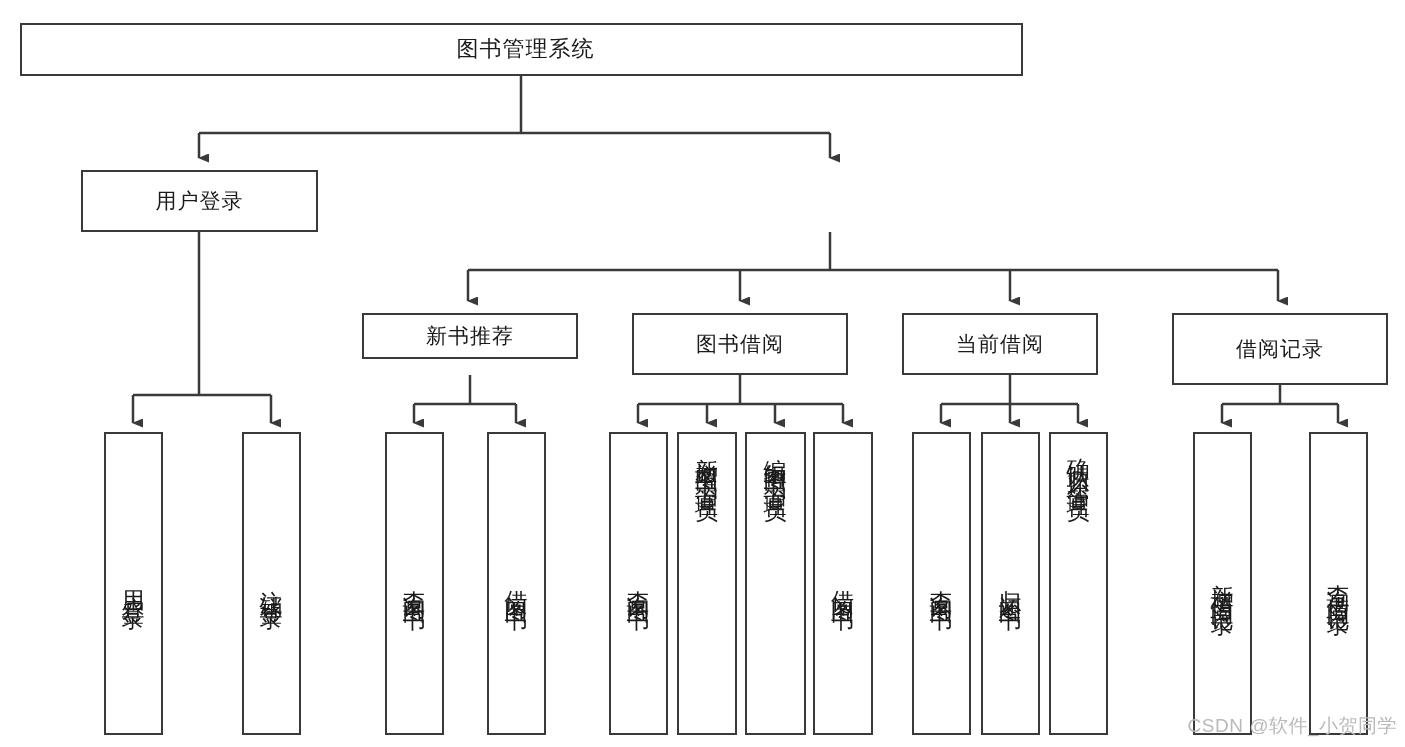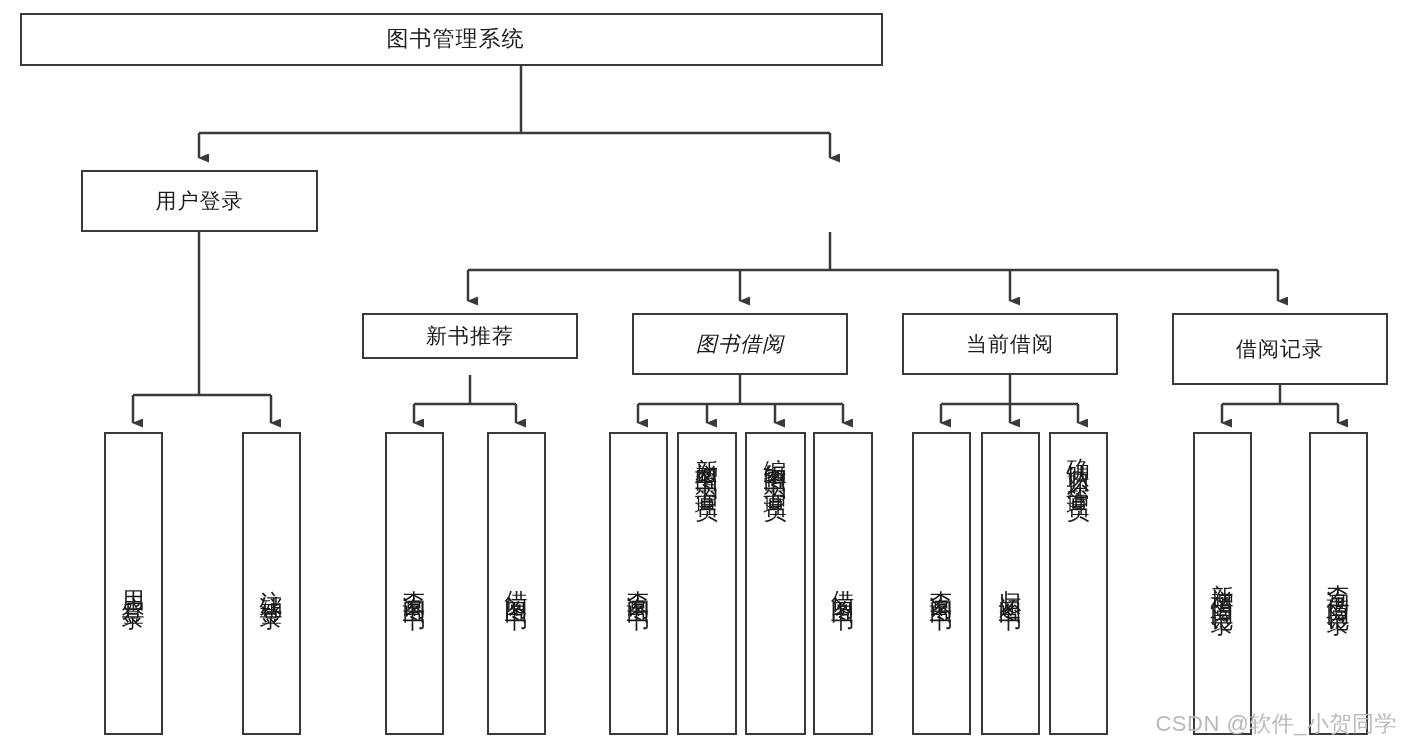--- a/index.html
+++ b/index.html
@@ -52,21 +52,21 @@
     position: absolute;
     left: 0; top: 0;
     width: 1405px;
     height: 747px;
     pointer-events: none;
   }
   .watermark {
     position: absolute;
     right: 8px;
     bottom: 8px;
-    font-size: 22px;
+    font-size: 19px;
     color: #b9b9b9;
     letter-spacing: 0.5px;
     white-space: nowrap;
   }
 </style>
 </head>
 <body>
 
 <div id="canvas">
 
@@ -113,27 +113,27 @@
       <path d="M1010,404 L1010,423" marker-end="url(#arw)"></path>
       <path d="M1078,404 L1078,423" marker-end="url(#arw)"></path>
 
       <path d="M1280,375 L1280,404"></path>
       <path d="M1222,404 L1338,404"></path>
       <path d="M1222,404 L1222,423" marker-end="url(#arw)"></path>
       <path d="M1338,404 L1338,423" marker-end="url(#arw)"></path>
     </g>
   </svg>
 
-  <div class="node horiz root" style="left:20px; top:13px; width:863px; height:53px;padding-left:8px;">图书管理系统</div>
+  <div class="node horiz root" style="left:20px; top:23px; width:1003px; height:53px;padding-left:8px;">图书管理系统</div>
 
   <div class="node horiz" style="left:81px; top:170px; width:237px; height:62px;">用户登录</div>
 
   <div class="node horiz" style="left:362px; top:313px; width:216px; height:46px;">新书推荐</div>
-  <div class="node horiz" style="left:632px; top:313px; width:216px; height:62px;font-style:italic;">图书借阅</div>
-  <div class="node horiz" style="left:902px; top:313px; width:216px; height:62px;">当前借阅</div>
+  <div class="node horiz" style="left:632px; top:313px; width:216px; height:62px;">图书借阅</div>
+  <div class="node horiz" style="left:902px; top:313px; width:196px; height:62px;">当前借阅</div>
   <div class="node horiz" style="left:1172px; top:313px; width:216px; height:72px;">借阅记录</div>
 
   <div class="node vert" style="left:104px; top:432px; width:59px; height:303px;">用户登录</div>
   <div class="node vert" style="left:242px; top:432px; width:59px; height:303px;">注销登录</div>
 
   <div class="node vert" style="left:385px; top:432px; width:59px; height:303px;">查询图书</div>
   <div class="node vert" style="left:487px; top:432px; width:59px; height:303px;">借阅图书</div>
 
   <div class="node vert" style="left:609px; top:432px; width:59px; height:303px;">查询图书</div>
   <div class="node vert topalign" style="left:677px; top:432px; width:60px; height:303px;">新增图书（管理员）</div>

